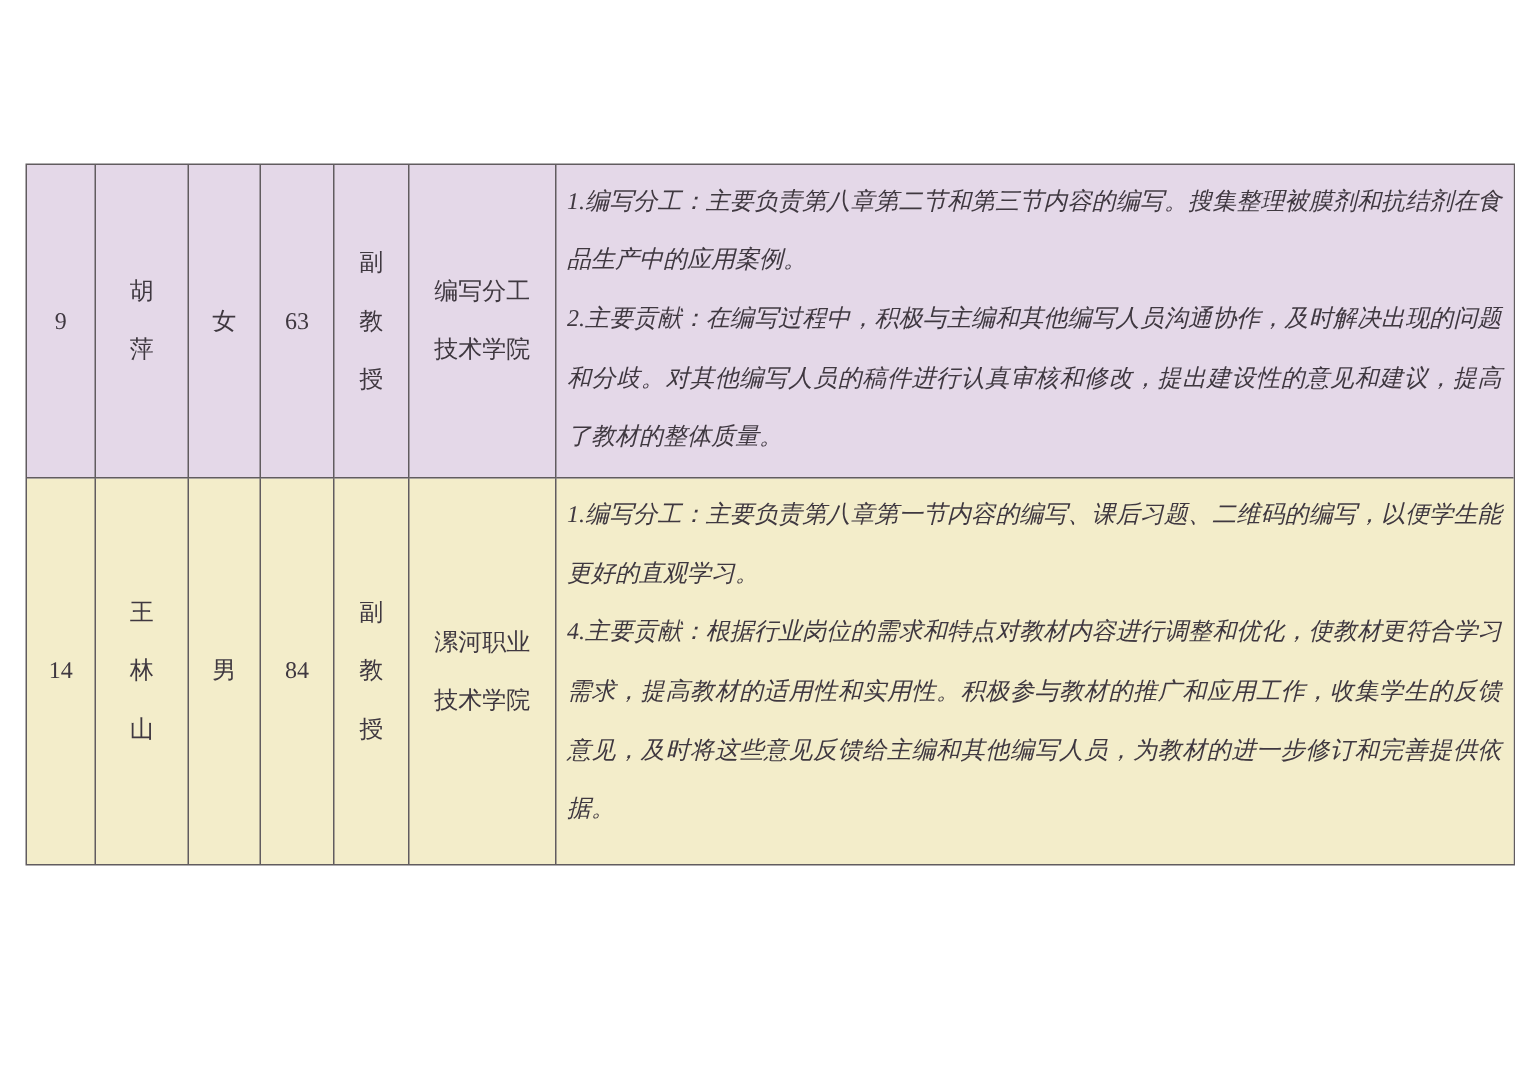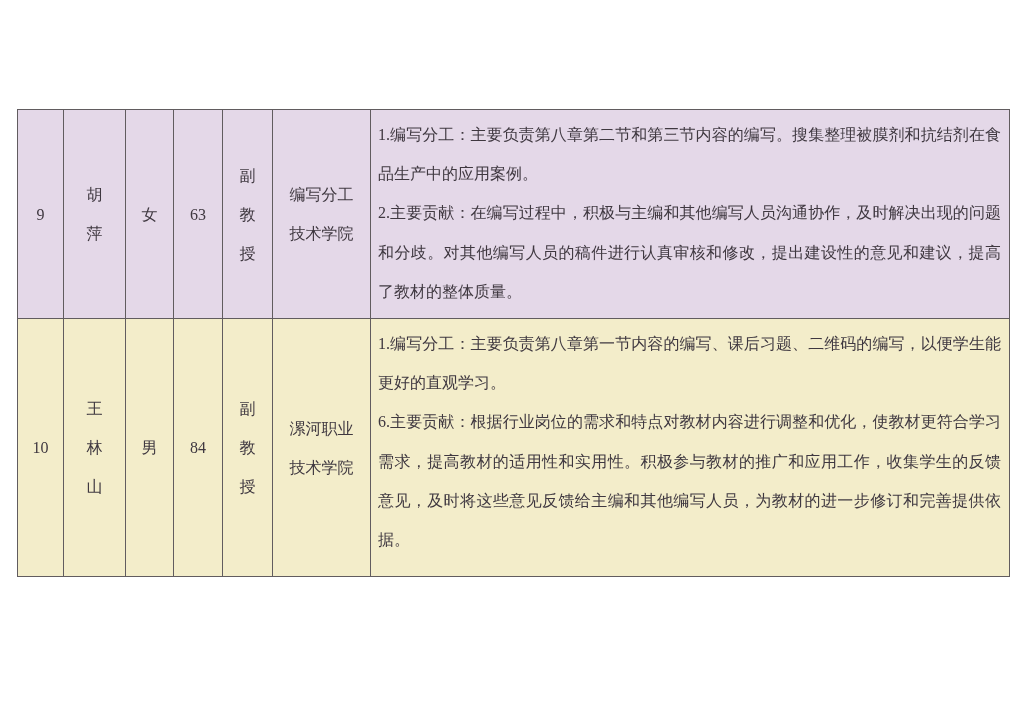--- a/index.html
+++ b/index.html
@@ -34,21 +34,21 @@
     grid-template-columns: 46px 62px 48px 49px 50px 98px 638px;
   }
   .cell {
     box-sizing: border-box;
     border-right: 1px solid #615c5f;
     border-bottom: 1px solid #615c5f;
     overflow: hidden;
   }
   .t-row.row-a .cell { height: 209px; }
   .t-row.row-b .cell { height: 257px; border-bottom: none; }
-  .cell:last-child { border-right: none; }
+  .cell:last-child { border-right: none; font-style: italic; }
   .cell.center {
     display: flex;
     align-items: center;
     justify-content: center;
     text-align: center;
     font-size: 16px;
     line-height: 39px;
     white-space: pre-line;
   }
   .cell.desc {
@@ -74,29 +74,29 @@
       <div class="cell center">副
 教
 授</div>
       <div class="cell center">编写分工
 技术学院</div>
       <div class="cell desc">1.编写分工：主要负责第八章第二节和第三节内容的编写。搜集整理被膜剂和抗结剂在食品生产中的应用案例。
 2.主要贡献：在编写过程中，积极与主编和其他编写人员沟通协作，及时解决出现的问题和分歧。对其他编写人员的稿件进行认真审核和修改，提出建设性的意见和建议，提高了教材的整体质量。</div>
     </div>
 
     <div class="t-row row-b" style="background-color: rgb(243, 237, 202);">
-      <div class="cell center">10</div>
+      <div class="cell center">14</div>
       <div class="cell center">王
 林
 山</div>
       <div class="cell center">男</div>
       <div class="cell center">84</div>
       <div class="cell center">副
 教
 授</div>
       <div class="cell center">漯河职业
 技术学院</div>
       <div class="cell desc">1.编写分工：主要负责第八章第一节内容的编写、课后习题、二维码的编写，以便学生能更好的直观学习。
-6.主要贡献：根据行业岗位的需求和特点对教材内容进行调整和优化，使教材更符合学习需求，提高教材的适用性和实用性。积极参与教材的推广和应用工作，收集学生的反馈意见，及时将这些意见反馈给主编和其他编写人员，为教材的进一步修订和完善提供依据。</div>
+4.主要贡献：根据行业岗位的需求和特点对教材内容进行调整和优化，使教材更符合学习需求，提高教材的适用性和实用性。积极参与教材的推广和应用工作，收集学生的反馈意见，及时将这些意见反馈给主编和其他编写人员，为教材的进一步修订和完善提供依据。</div>
     </div>
 
   </div>
 </div>
 
 </body></html>

